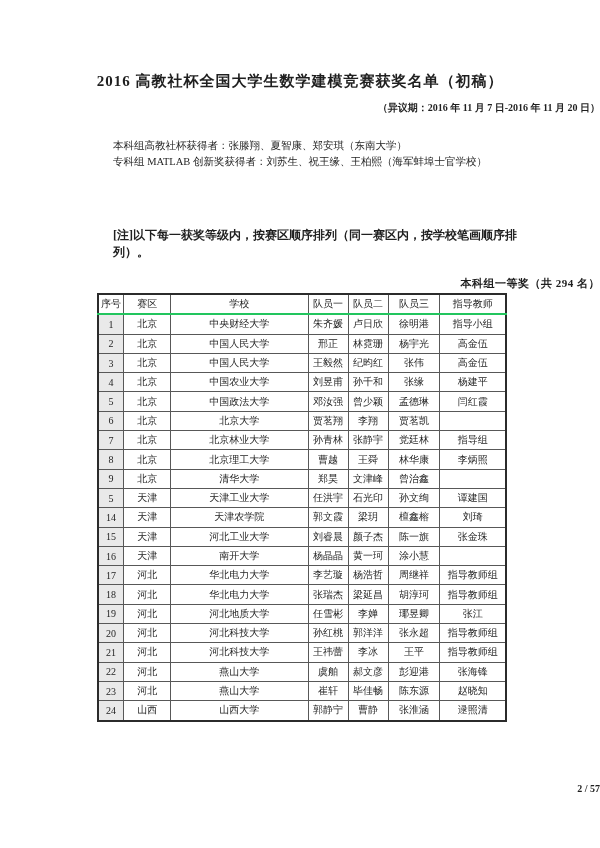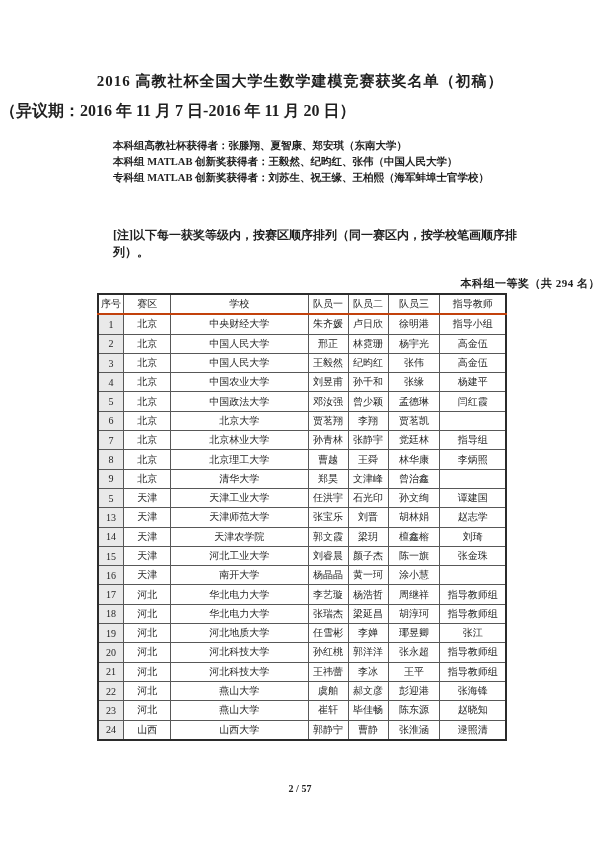--- a/index.html
+++ b/index.html
@@ -11,25 +11,25 @@
     color:#1f1f1f;
     overflow:hidden;
   }
   .doc-title{
     position:absolute;top:72px;left:0;right:0;
     text-align:center;font-size:15px;font-weight:bold;
     letter-spacing:1px;
   }
   .doc-subtitle{
     position:absolute;top:101px;left:0;right:0;
-    text-align:left;font-size:16px;font-weight:bold;
+    text-align:right;font-size:10px;font-weight:bold;
   }
   .award-lines{
     position:absolute;top:138px;left:113px;right:60px;
-    font-size:10.5px;font-weight:bold;line-height:16px;
+    font-size:10.5px;font-weight:normal;line-height:16px;
   }
   .doc-note{
     position:absolute;top:227px;left:113px;right:60px;
     font-size:12px;font-weight:bold;
   }
   .table-title{
     position:absolute;top:276px;left:0;right:0;
     text-align:right;font-size:11px;font-weight:bold;
     letter-spacing:0.5px;
   }
@@ -45,42 +45,41 @@
     border:1px solid #585858;
     height:18.3px;
     padding:0 1px;
     text-align:center;
     vertical-align:middle;
     font-weight:normal;
     overflow:hidden;
     white-space:nowrap;
   }
   table.awards thead th{
-    border-bottom:2px solid #c2410c;
+    border-bottom:2px solid #22c55e;
   }
   table.awards td:first-child{
     background:#e9e9e9;
   }
   .page-number{
     position:absolute;top:783px;left:0;right:0;
-    text-align:center;font-size:10px;font-weight:bold;
+    text-align:right;font-size:10px;font-weight:bold;
   }
 </style>
 </head>
 <body>
 
 <div class="page">
 
   <div class="doc-title">2016 高教社杯全国大学生数学建模竞赛获奖名单（初稿）</div>
 
   <div class="doc-subtitle">（异议期：2016 年 11 月 7 日-2016 年 11 月 20 日）</div>
 
   <div class="award-lines">
     <div>本科组高教社杯获得者：张滕翔、夏智康、郑安琪（东南大学）</div>
-    <div>本科组 MATLAB 创新奖获得者：王毅然、纪昀红、张伟（中国人民大学）</div>
     <div>专科组 MATLAB 创新奖获得者：刘苏生、祝王缘、王柏熙（海军蚌埠士官学校）</div>
   </div>
 
   <div class="doc-note">[注]以下每一获奖等级内，按赛区顺序排列（同一赛区内，按学校笔画顺序排列）。</div>
 
   <div class="table-title">本科组一等奖（共 294 名）</div>
 
   <table class="awards">
     <colgroup>
         <col style="width: 6.3%;">
@@ -187,29 +186,20 @@
         <tr>
           <td>5</td>
           <td>天津</td>
           <td>天津工业大学</td>
           <td>任洪宇</td>
           <td>石光印</td>
           <td>孙文绚</td>
           <td>谭建国</td>
         </tr>
         <tr>
-          <td>13</td>
-          <td>天津</td>
-          <td>天津师范大学</td>
-          <td>张宝乐</td>
-          <td>刘晋</td>
-          <td>胡林娟</td>
-          <td>赵志学</td>
-        </tr>
-        <tr>
           <td>14</td>
           <td>天津</td>
           <td>天津农学院</td>
           <td>郭文霞</td>
           <td>梁玥</td>
           <td>檀鑫榕</td>
           <td>刘琦</td>
         </tr>
         <tr>
           <td>15</td>

